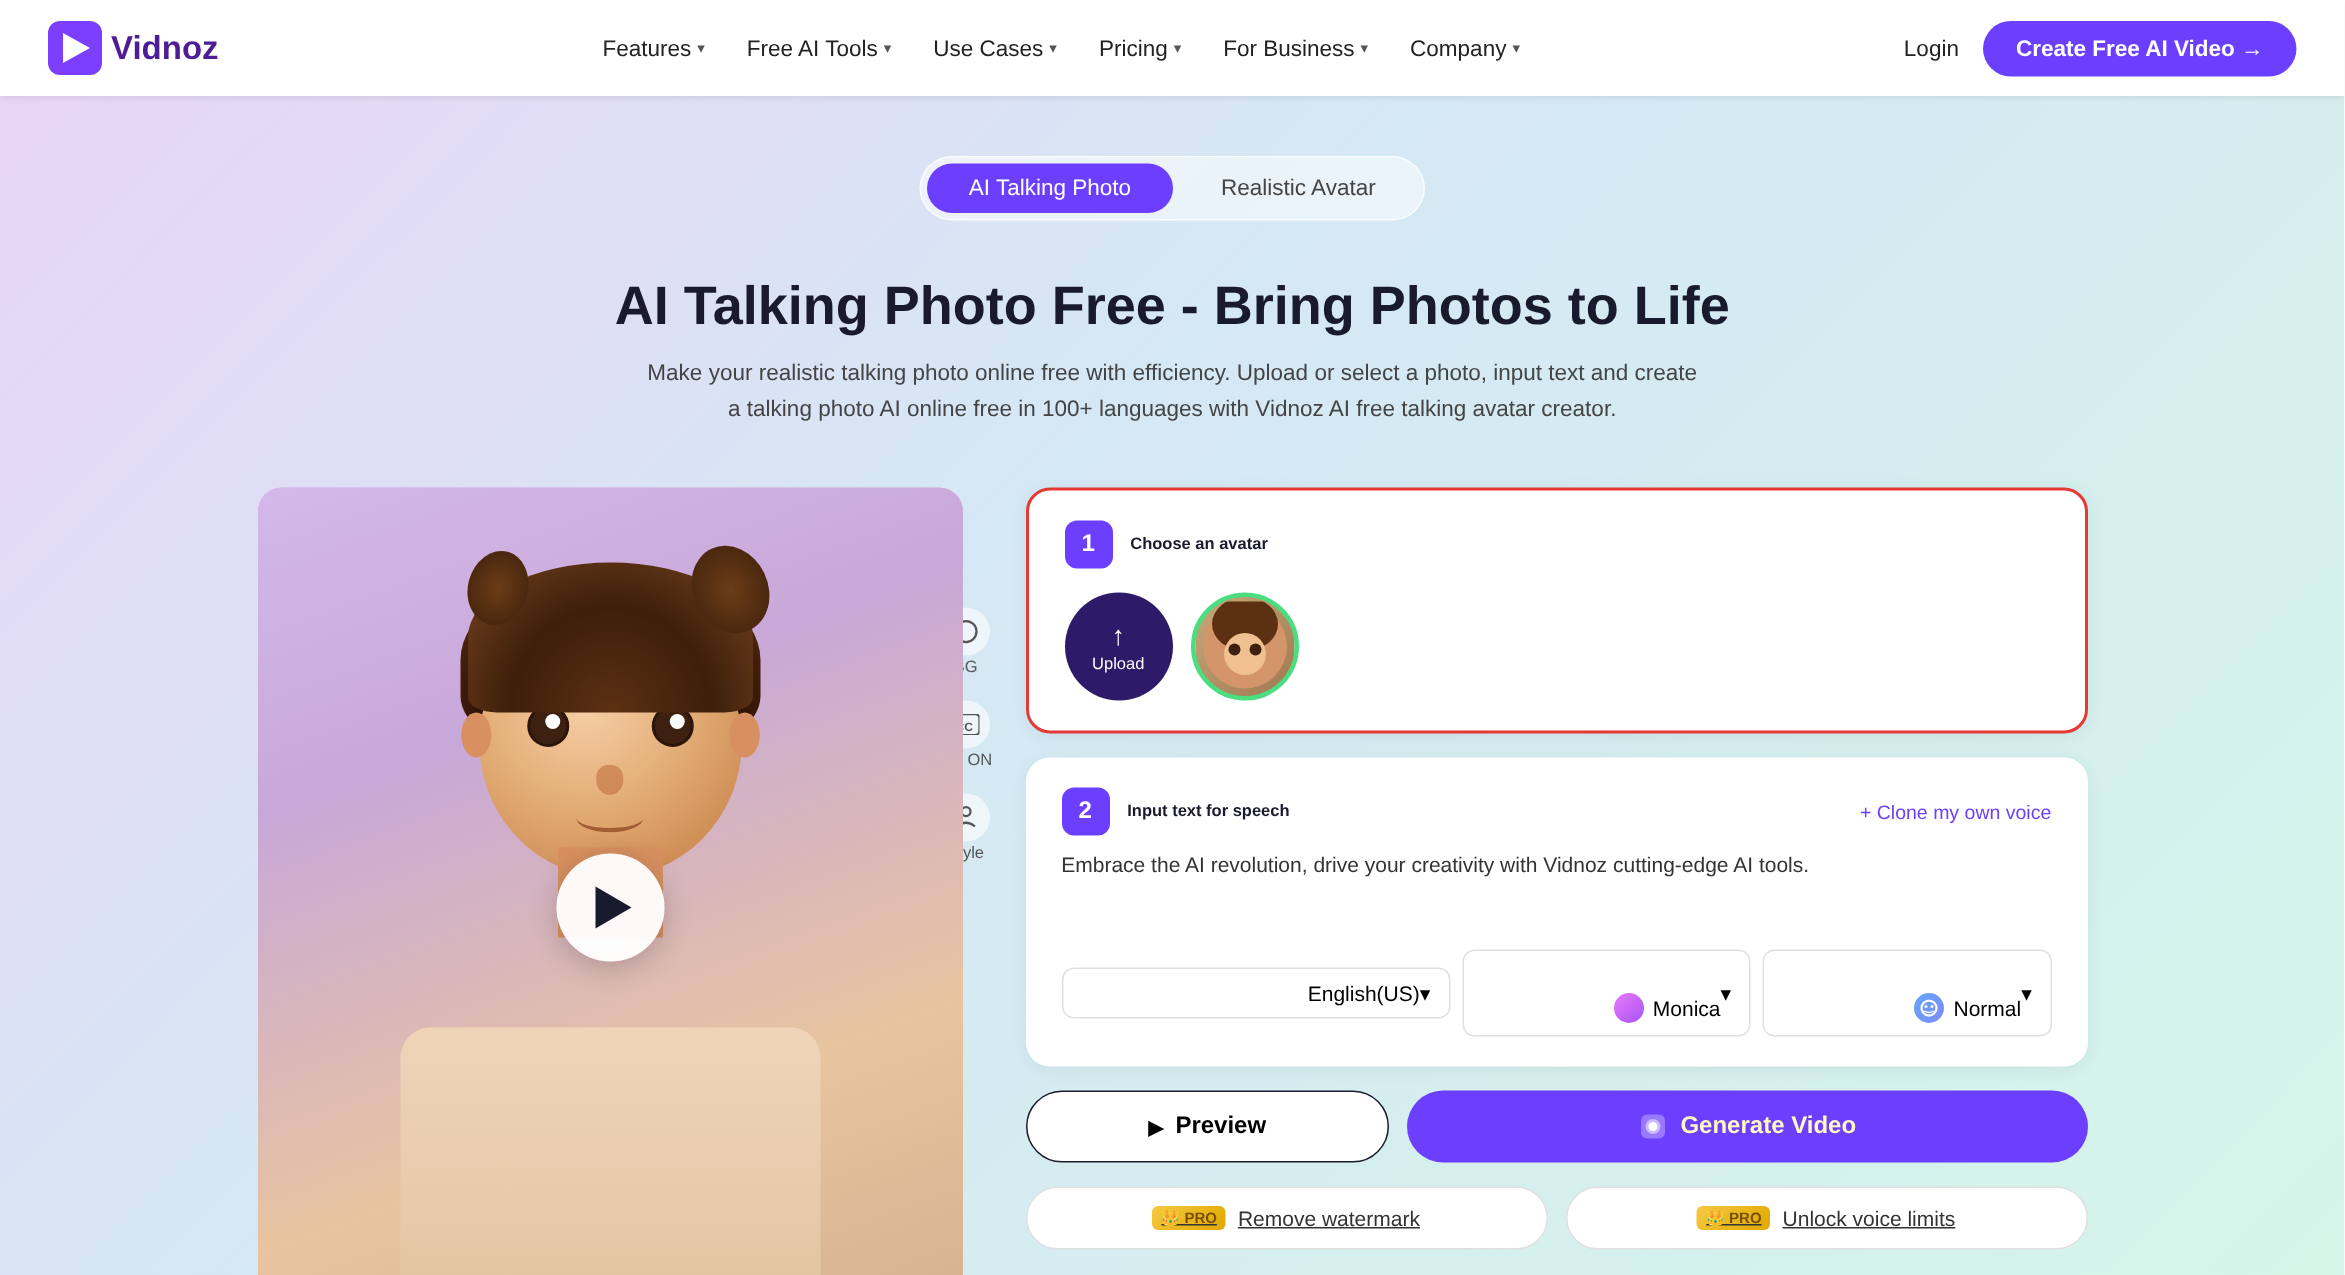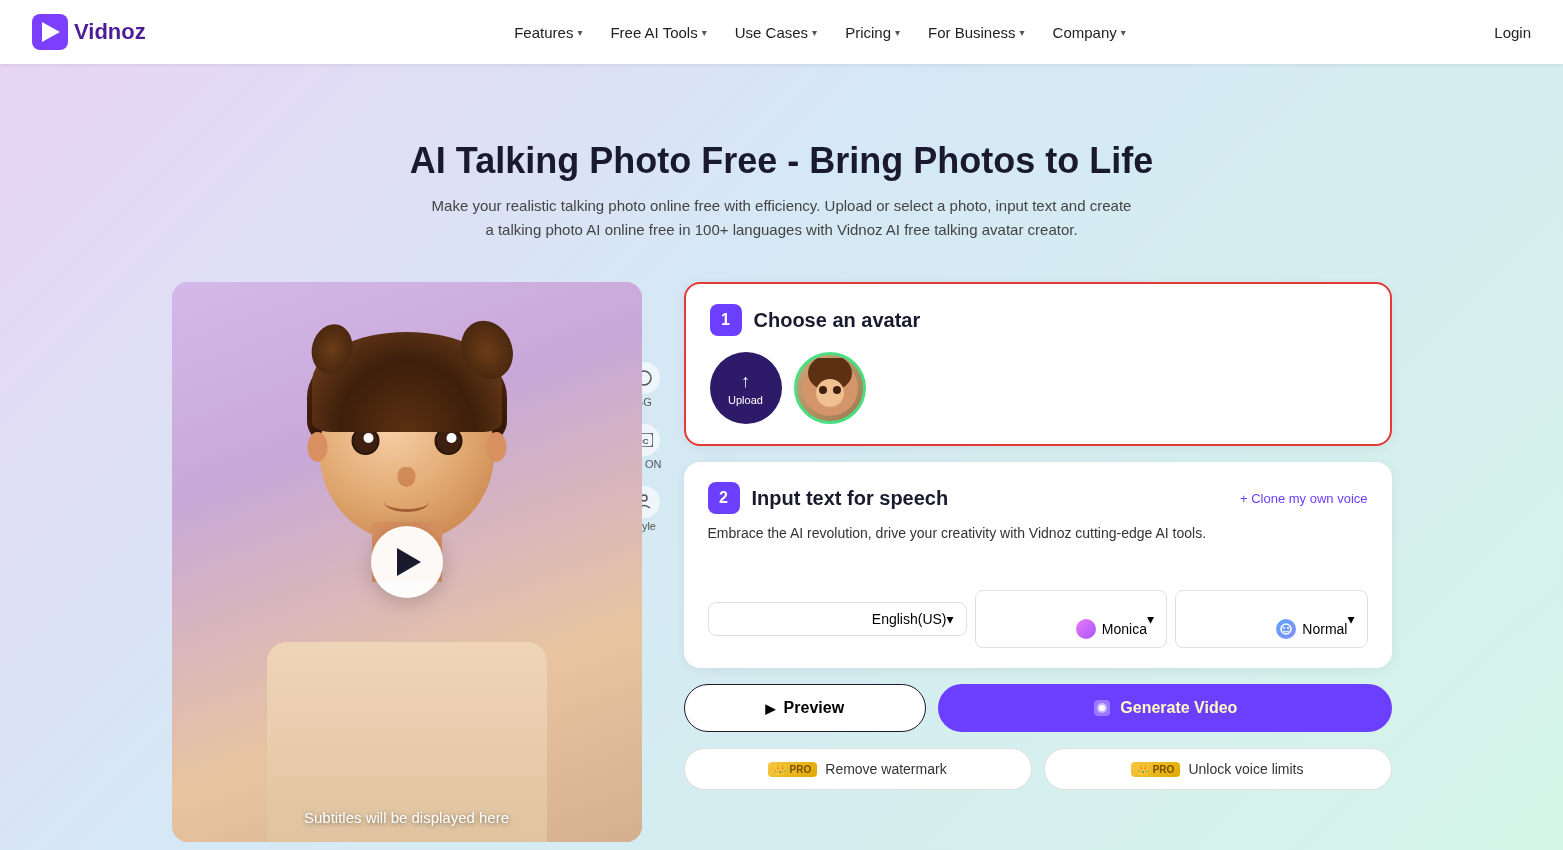--- a/index.html
+++ b/index.html
@@ -94,21 +94,21 @@
     .step-card {
       background: #fff; border-radius: 16px; padding: 20px 24px;
       box-shadow: 0 2px 12px rgba(0,0,0,0.06);
     }
     .step-card.highlighted { border: 2px solid #e53935; }
     .step-header { display: flex; align-items: center; gap: 12px; margin-bottom: 16px; }
     .step-num {
       width: 32px; height: 32px; border-radius: 8px; background: #6c3fff;
       color: #fff; font-size: 16px; font-weight: 700; display: flex; align-items: center; justify-content: center;
     }
-    .step-title { font-size: 20px; font-weight: 700; color: #1a1a2e; }
+    .step-title { font-size: 11px; font-weight: 700; color: #1a1a2e; }
 
     
     .avatar-options { display: flex; gap: 12px; align-items: center; }
     .upload-circle {
       width: 72px; height: 72px; border-radius: 50%; background: #2d1b69;
       display: flex; flex-direction: column; align-items: center; justify-content: center;
       cursor: pointer; color: #fff; gap: 2px;
     }
     .upload-arrow { font-size: 18px; }
     .upload-label { font-size: 11px; font-weight: 500; }
@@ -146,21 +146,21 @@
       flex: 2; background: #6c3fff; color: #fef9c3; border: none; border-radius: 50px;
       padding: 14px; font-size: 16px; font-weight: 600; cursor: pointer;
       display: flex; align-items: center; justify-content: center; gap: 8px;
     }
 
     
     .pro-row { display: flex; gap: 12px; }
     .pro-btn {
       flex: 1; border: 1px solid #e0e0e0; background: #fff; border-radius: 50px;
       padding: 12px; font-size: 14px; font-weight: 500; cursor: pointer;
-      display: flex; align-items: center; justify-content: center; gap: 8px; color: #333;
+      display: flex; align-items: center; justify-content: center; gap: 8px; color: #333; text-decoration: underline;
     }
     .pro-badge {
       background: linear-gradient(135deg, #f5c842, #e0a800); color: #7a5000;
       font-size: 10px; font-weight: 700; padding: 2px 6px; border-radius: 4px;
       display: flex; align-items: center; gap: 2px;
     }
   </style>
 </head>
 <body>
 
@@ -195,25 +195,36 @@
       <span class="chevron-down">▾</span>
     </div>
     <div class="nav-link">
       <span>Company</span>
       <span class="chevron-down">▾</span>
     </div>
   </div>
 
   <div class="nav-actions">
     <span class="login-btn">Login</span>
+    <button class="cta-btn">Create Free AI Video →</button>
   </div>
 </nav>
 
 <section class="hero">
 
+  <div class="tabs-row">
+    <div class="tabs-container">
+      <div class="tab active">
+        <span>AI Talking Photo</span>
+      </div>
+      <div class="tab inactive">
+        <span>Realistic Avatar</span>
+      </div>
+    </div>
+  </div>
 
   <div class="headline">
     <h1>AI Talking Photo Free - Bring Photos to Life</h1>
   </div>
   <p class="subline">Make your realistic talking photo online free with efficiency. Upload or select a photo, input text and create a talking photo AI online free in 100+ languages with Vidnoz AI free talking avatar creator.</p>
 
   <div class="main-content">
 
     <div class="video-side">
 

